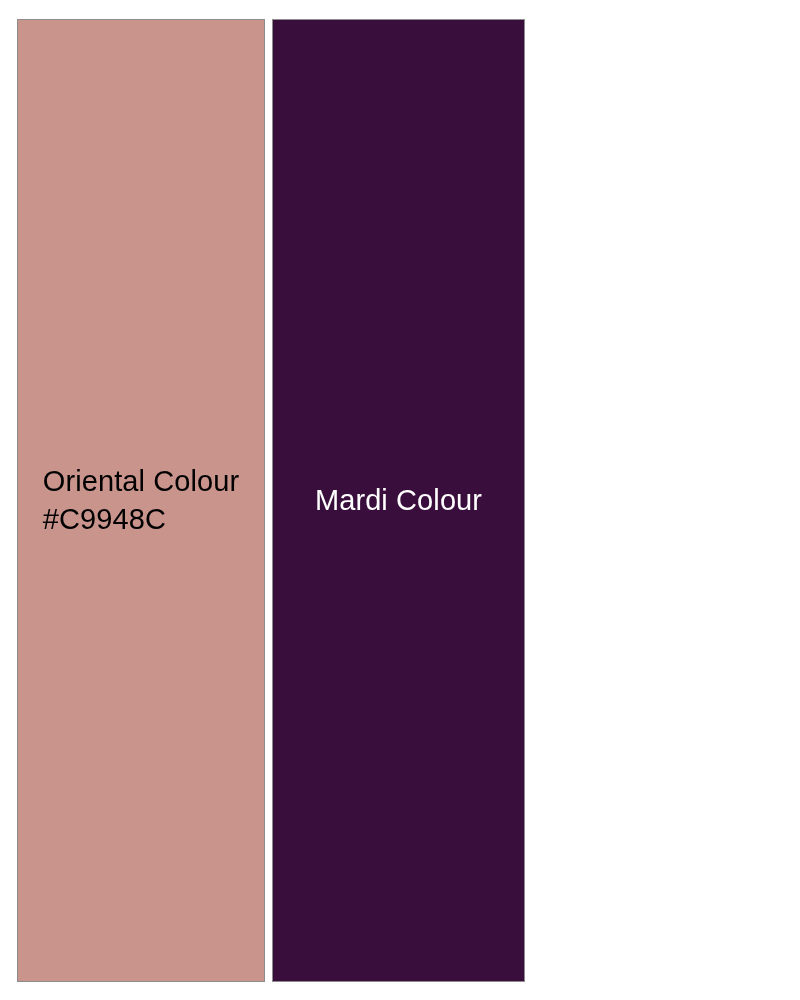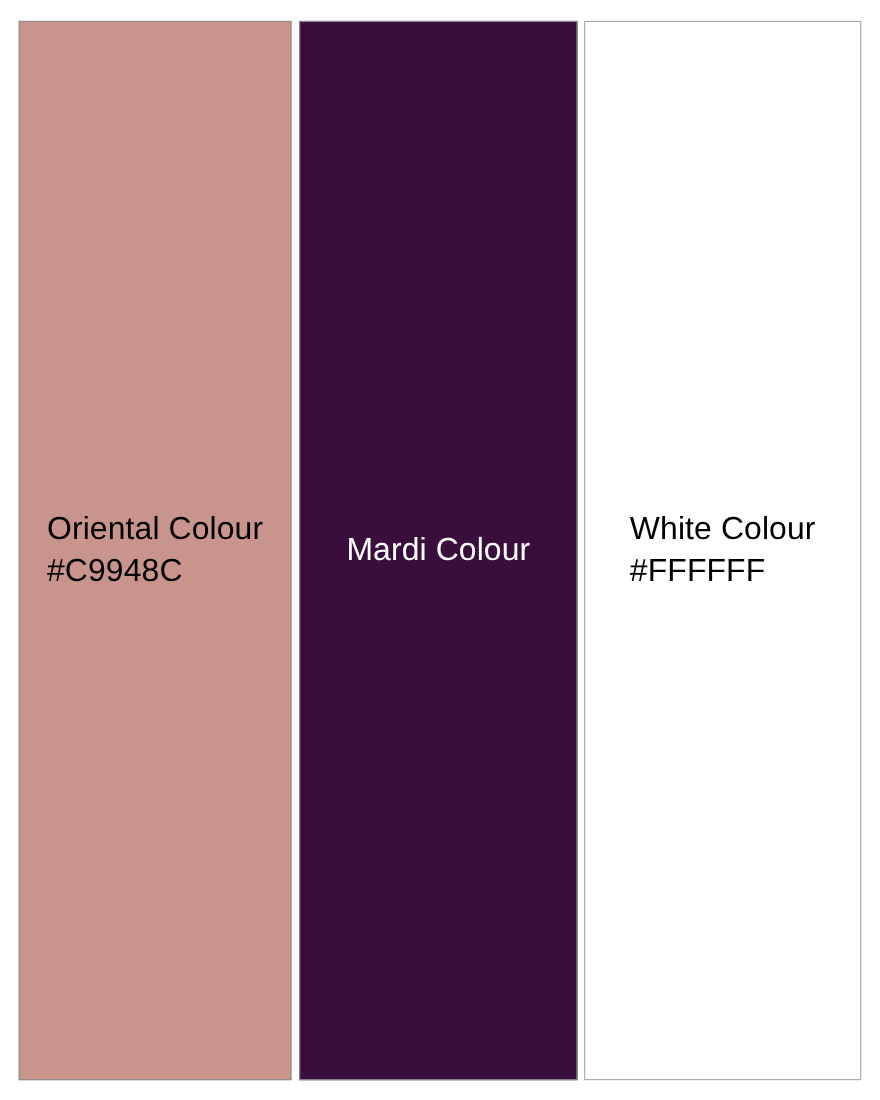--- a/index.html
+++ b/index.html
@@ -84,20 +84,14 @@
       <span class="caption-hex">#C9948C</span>
     </div>
   </div>
 
   <div class="swatch swatch-mardi">
     <div class="swatch-caption caption-light">
       <span class="caption-name">Mardi Colour</span>
     </div>
   </div>
 
-  <div class="swatch swatch-white">
-    <div class="swatch-caption caption-dark">
-      <span class="caption-name">White Colour</span>
-      <span class="caption-hex">#FFFFFF</span>
-    </div>
-  </div>
 
 </div>
 
 </body></html>

